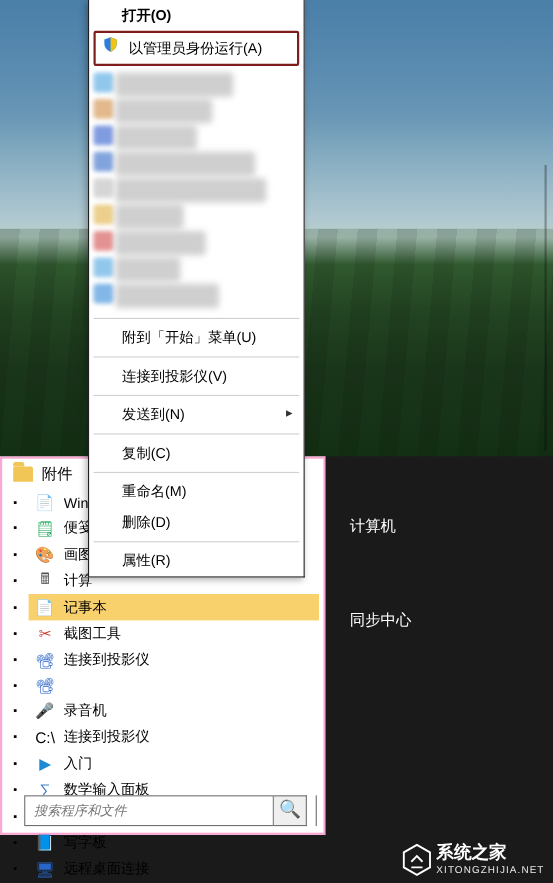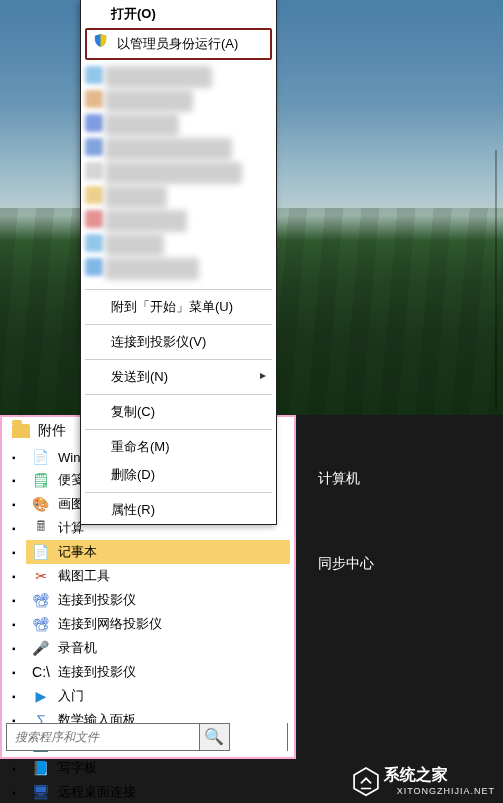--- a/index.html
+++ b/index.html
@@ -27,31 +27,31 @@
   .folder-hdr { display:flex; align-items:center; gap:8px; padding:5px 10px 6px 10px; font-size:14px; }
   .folder-icon { width:18px; height:14px; background:#f1c556; border-radius:2px 2px 0 0; position:relative;}
   .folder-icon::before{content:"";position:absolute;top:-4px;left:0;width:10px;height:4px;background:#f1c556;border-radius:2px 2px 0 0;}
 
   .file-list { padding: 0 4px 0 24px; }
   .file-item { display:flex; align-items:center; gap:8px; padding:3px 6px; font-size:13px; position:relative; }
   .file-item .check { font-size:10px; color:#000; position:absolute; left:-14px; }
   .file-item.sel { background:#f8d06c; }
   .ic { width:18px; height:16px; display:inline-flex; align-items:center; justify-content:center; font-size:14px; }
 
-  .search-bar { position:absolute; left:4px; bottom:6px; width:224px; height:28px; display:flex; }
+  .search-bar { position:absolute; left:20px; bottom:6px; width:257px; height:28px; display:flex; }
   .search-input { flex:1; border:1px solid #707070; font-size:12px; font-style:italic; color:#767676;
     padding:0 8px; background:#fff; }
   .search-btn { width:30px; border:1px solid #707070; border-left:none; background:#efefef; text-align:center; line-height:26px; color:#2a68b8; }
   .divider-v{ position:absolute; left:285px; bottom:6px; width:1px; height:28px; background:#6d6d6d;}
 
   
   .watermark { position:absolute; right:8px; bottom:6px; display:flex; align-items:center; gap:1px; color:#fff;}
   .wm-logo { width:34px; height:34px; }
   .wm-txt-cn{ font-size:16px; font-weight:700;}
-  .wm-txt-en{ font-size:9px; letter-spacing:1px; opacity:.9;margin-left:13px;}
+  .wm-txt-en{ font-size:9px; letter-spacing:1px; opacity:.9;}
 
   
   .ctx {
     position:absolute; left:80px; top:0; width:197px;
     background:#fff; border:1px solid #202020; border-top:none;
     box-shadow:-2px 2px 6px rgba(0,0,0,.3);
     font-size:13px;
   }
   .ctx-item { padding:5px 18px 5px 30px; white-space:nowrap; position:relative;}
   .ctx-item.bold { font-weight:700;}
@@ -105,21 +105,20 @@
     <span>截图工具</span>
       </div>
       <div class="file-item">
         <span class="check">▪</span>
     <span class="ic" style="color:#2a65c8">📽</span>
     <span>连接到投影仪</span>
       </div>
       <div class="file-item">
         <span class="check">▪</span>
     <span class="ic" style="color:#2a65c8">📽</span>
-    <span>连接到网络投影仪</span>
       </div>
       <div class="file-item">
         <span class="check">▪</span>
     <span class="ic" style="color:#555555">🎤</span>
     <span>录音机</span>
       </div>
       <div class="file-item">
         <span class="check">▪</span>
     <span class="ic" style="color:#000000">C:\</span>
     <span>连接到投影仪</span>

